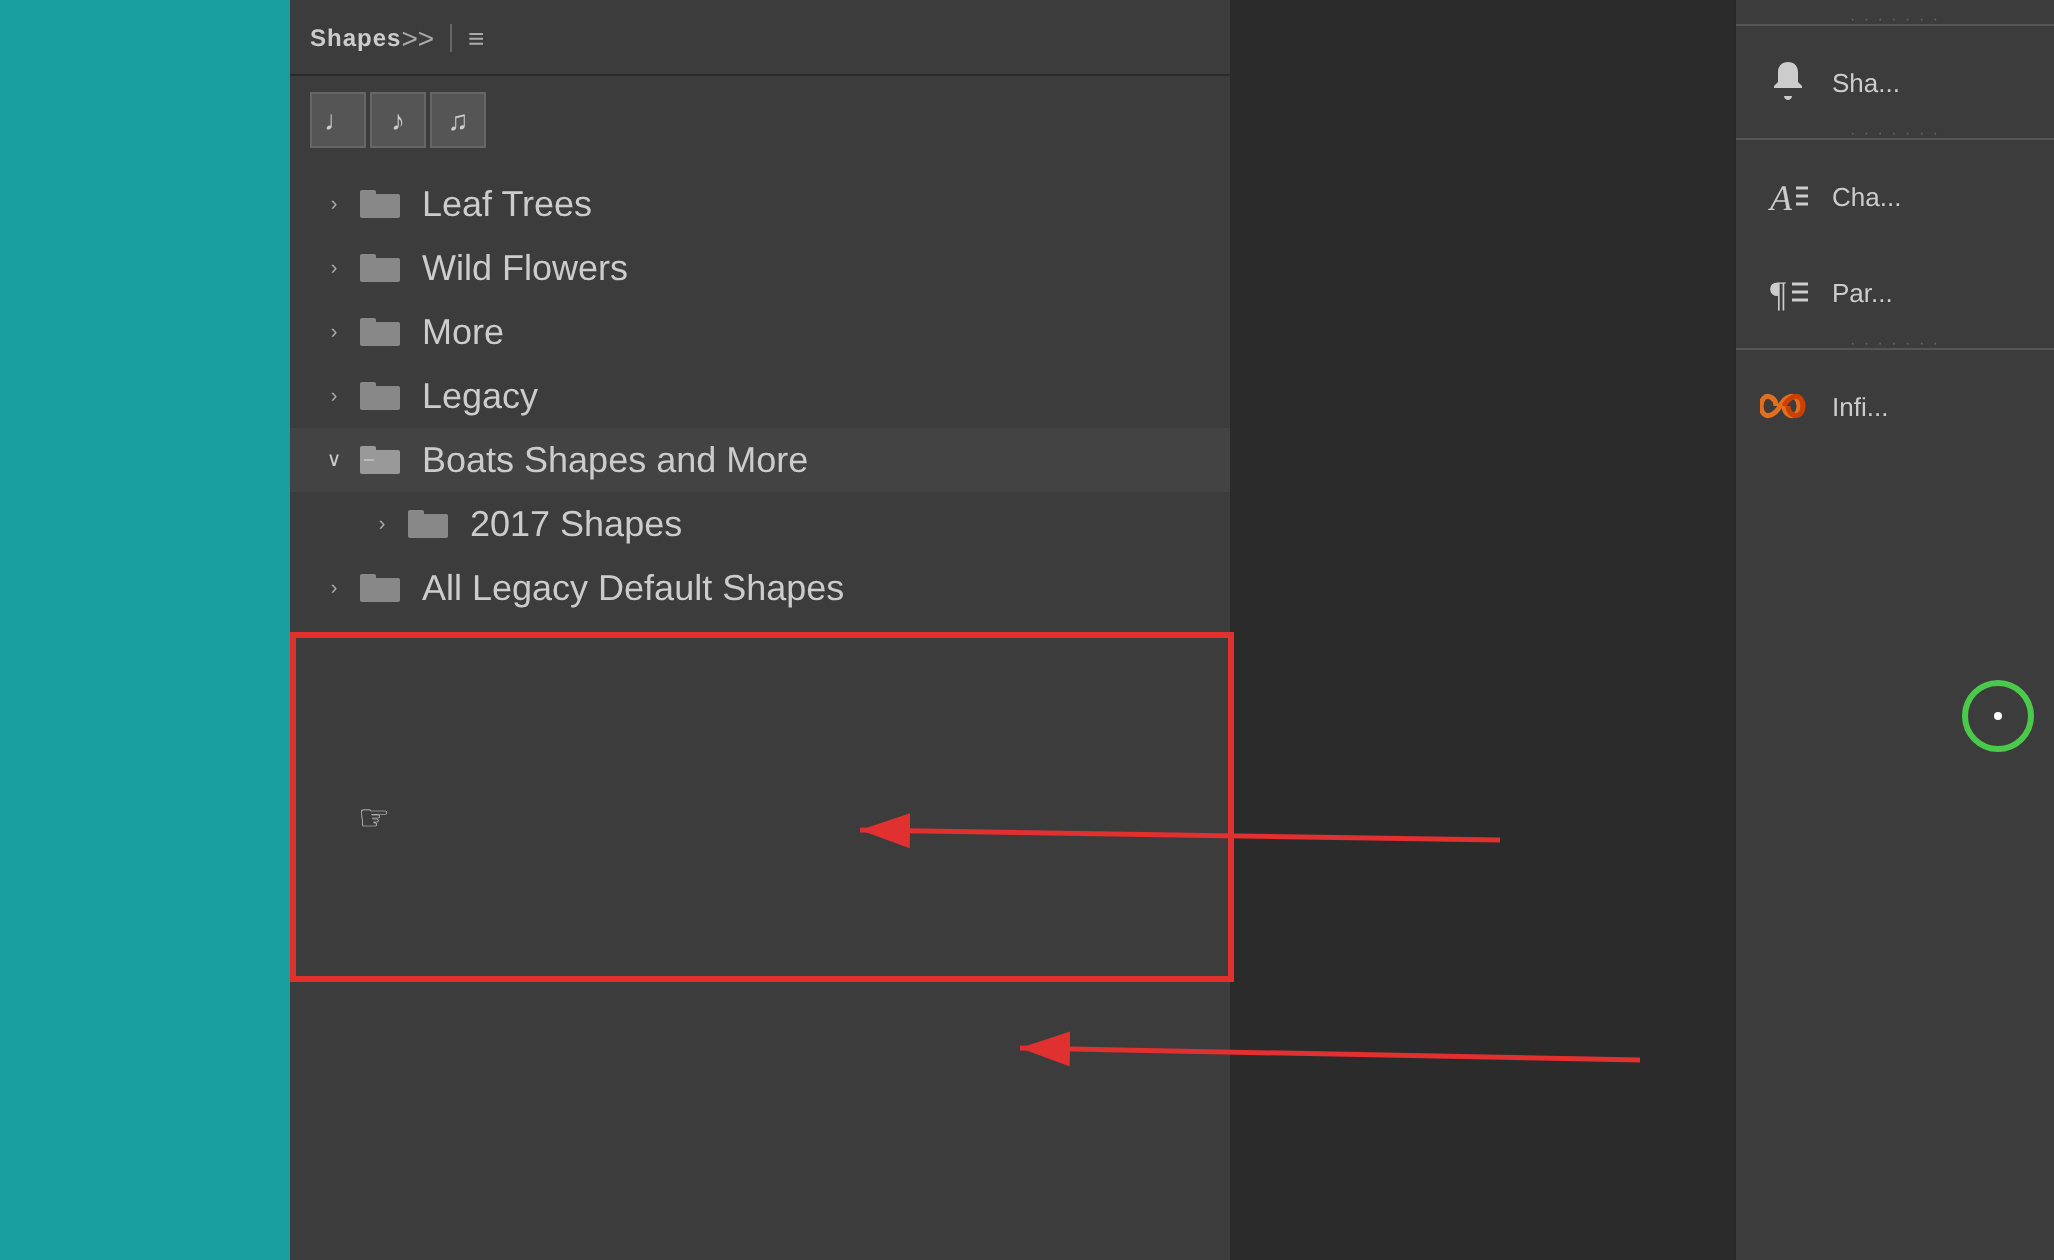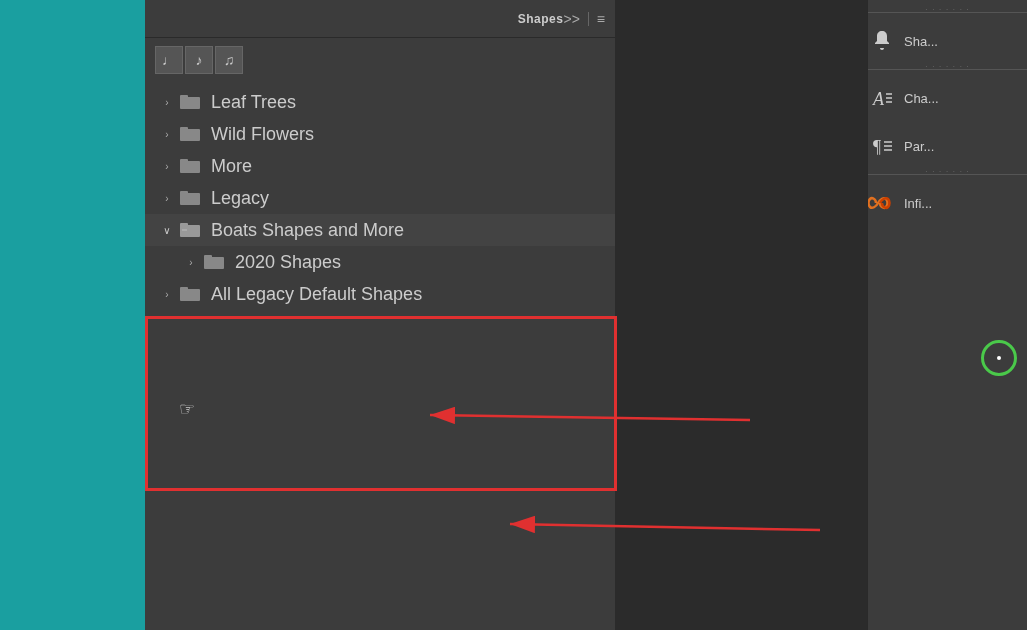--- a/index.html
+++ b/index.html
@@ -31,21 +31,21 @@
       top: 0;
       width: 470px;
       height: 630px;
       background: #3c3c3c;
     }
 
     
     .panel-header {
       display: flex;
       align-items: center;
-      justify-content: flex-end;
+      justify-content: flex-start;
       height: 38px;
       padding: 17px 10px;
       background: #3c3c3c;
       border-bottom: 1px solid #2a2a2a;
     }
 
     .panel-title {
       font-size: 12px;
       font-weight: bold;
       color: #ccc;
@@ -192,21 +192,21 @@
       color: #666;
       font-size: 8px;
       letter-spacing: 1px;
       white-space: nowrap;
     }
 
     .sidebar-item {
       display: flex;
       align-items: center;
       height: 48px;
-      padding: 0 0;
+      padding: 0 12px;
       cursor: pointer;
       gap: 8px;
     }
 
     .sidebar-item-icon {
       width: 28px;
       height: 28px;
       display: flex;
       align-items: center;
       justify-content: center;
@@ -332,21 +332,21 @@
     </div>
 
     <div class="tree-item tree-item-child">
       <span class="chevron">›</span>
       <span class="folder-icon">
         <svg viewBox="0 0 22 18" fill="none">
           <rect x="1" y="5" width="20" height="12" rx="1" fill="#888"></rect>
           <rect x="1" y="3" width="8" height="4" rx="1" fill="#888"></rect>
         </svg>
       </span>
-      <span class="tree-item-label">2020 Shapes</span>
+      <span class="tree-item-label">2017 Shapes</span>
     </div>
 
     <div class="tree-item">
       <span class="chevron">›</span>
       <span class="folder-icon">
         <svg viewBox="0 0 22 18" fill="none">
           <rect x="1" y="5" width="20" height="12" rx="1" fill="#888"></rect>
           <rect x="1" y="3" width="8" height="4" rx="1" fill="#888"></rect>
         </svg>
       </span>

